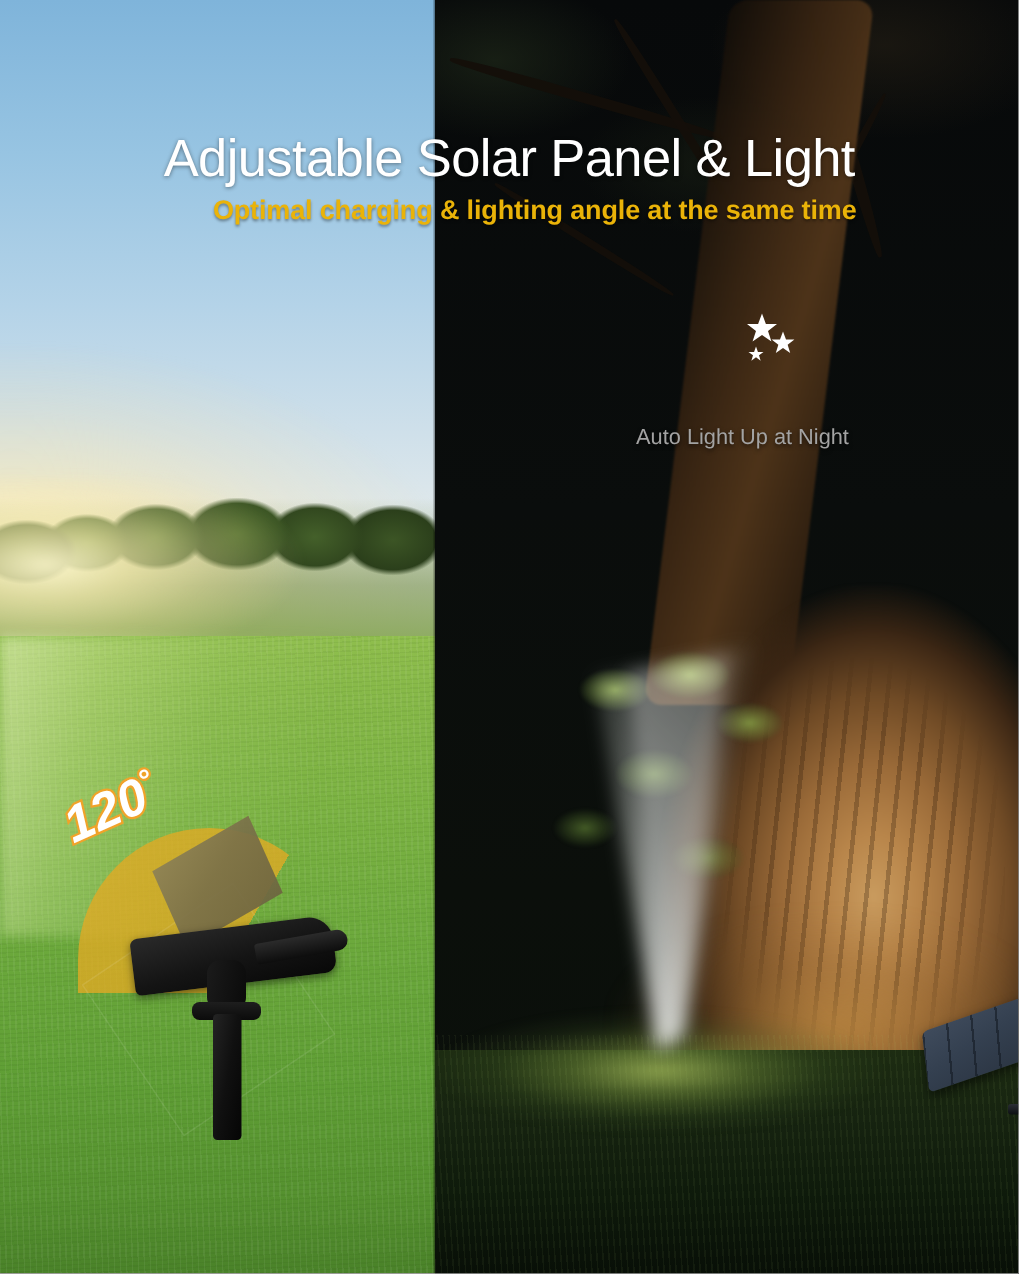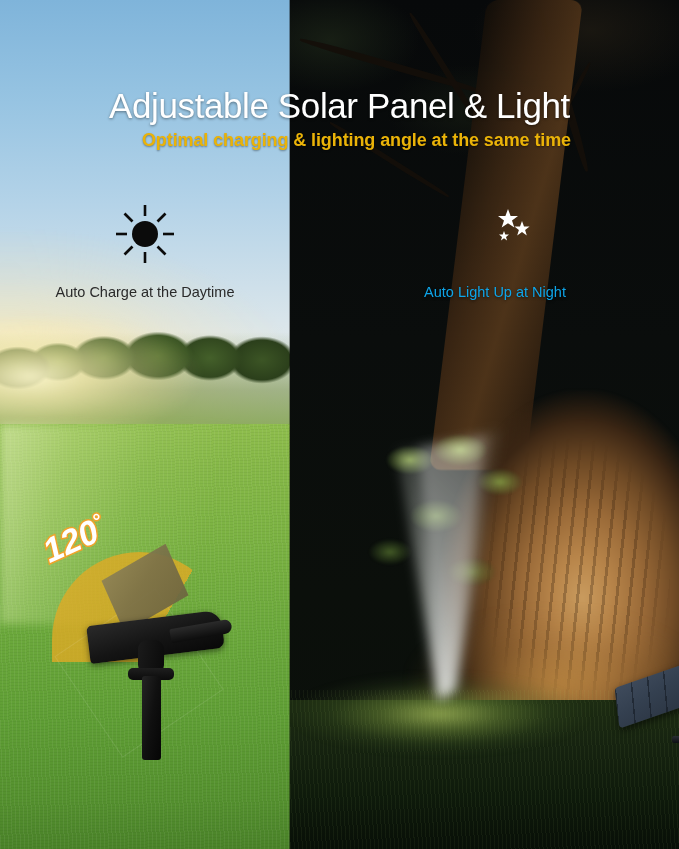--- a/index.html
+++ b/index.html
@@ -269,21 +269,21 @@
     display: flex;
     align-items: center;
     justify-content: center;
   }
   .feature-label {
     margin-top: 16px;
     font-size: 14.5px;
     white-space: nowrap;
   }
   .label-dark { color: #2a2a2a; }
-  .label-light { color: #0ea5e9; text-shadow: 0 1px 3px rgba(0,0,0,0.6); }
+  .label-light { color: #a3a3a3; text-shadow: 0 1px 3px rgba(0,0,0,0.6); }
 
   
   .badge-120 {
     position: absolute;
     left: 42px; top: 520px;
     transform: rotate(-24deg);
     font-size: 34px;
     font-weight: bold;
     font-style: italic;
     color: #ffffff;
@@ -469,38 +469,20 @@
 
       <div class="fixture-right-foot"></div>
     </div>
   </div>
 
   <div class="divider-line"></div>
 
   <div class="headline">Adjustable Solar Panel &amp; Light</div>
   <div class="subhead">Optimal charging &amp; lighting angle at the same time</div>
 
-  <div class="feature feature-day">
-    <div class="feature-icon">
-      <svg width="62" height="62" viewBox="0 0 62 62">
-        <circle cx="31" cy="31" r="13" fill="#0b0b0b"></circle>
-        <g stroke="#0b0b0b" stroke-width="2.6" stroke-linecap="butt">
-          <line x1="31" y1="2" x2="31" y2="13"></line>
-          <line x1="31" y1="49" x2="31" y2="60"></line>
-          <line x1="2" y1="31" x2="13" y2="31"></line>
-          <line x1="49" y1="31" x2="60" y2="31"></line>
-          <line x1="10.5" y1="10.5" x2="18.5" y2="18.5"></line>
-          <line x1="43.5" y1="43.5" x2="51.5" y2="51.5"></line>
-          <line x1="51.5" y1="10.5" x2="43.5" y2="18.5"></line>
-          <line x1="18.5" y1="43.5" x2="10.5" y2="51.5"></line>
-        </g>
-      </svg>
-    </div>
-    <div class="feature-label label-dark">Auto Charge at the Daytime</div>
-  </div>
 
   <div class="feature feature-night">
     <div class="feature-icon">
       <svg width="74" height="62" viewBox="0 0 74 62">
         <path d="M40 8 A23 23 0 1 0 40 54 A19 19 0 1 1 40 8 Z" fill="#ffffff"></path>
         <polygon fill="#ffffff" points="50,6 52.6,13 60,13 54,17.6 56.3,24.6 50,20.3 43.7,24.6 46,17.6 40,13 47.4,13"></polygon>
         <polygon fill="#ffffff" points="64,18 66,23.4 71.6,23.4 67.1,26.9 68.8,32.4 64,29 59.2,32.4 60.9,26.9 56.4,23.4 62,23.4"></polygon>
         <polygon fill="#ffffff" points="46,28 47.3,31.6 51,31.6 48,33.9 49.1,37.5 46,35.2 42.9,37.5 44,33.9 41,31.6 44.7,31.6"></polygon>
       </svg>
     </div>

